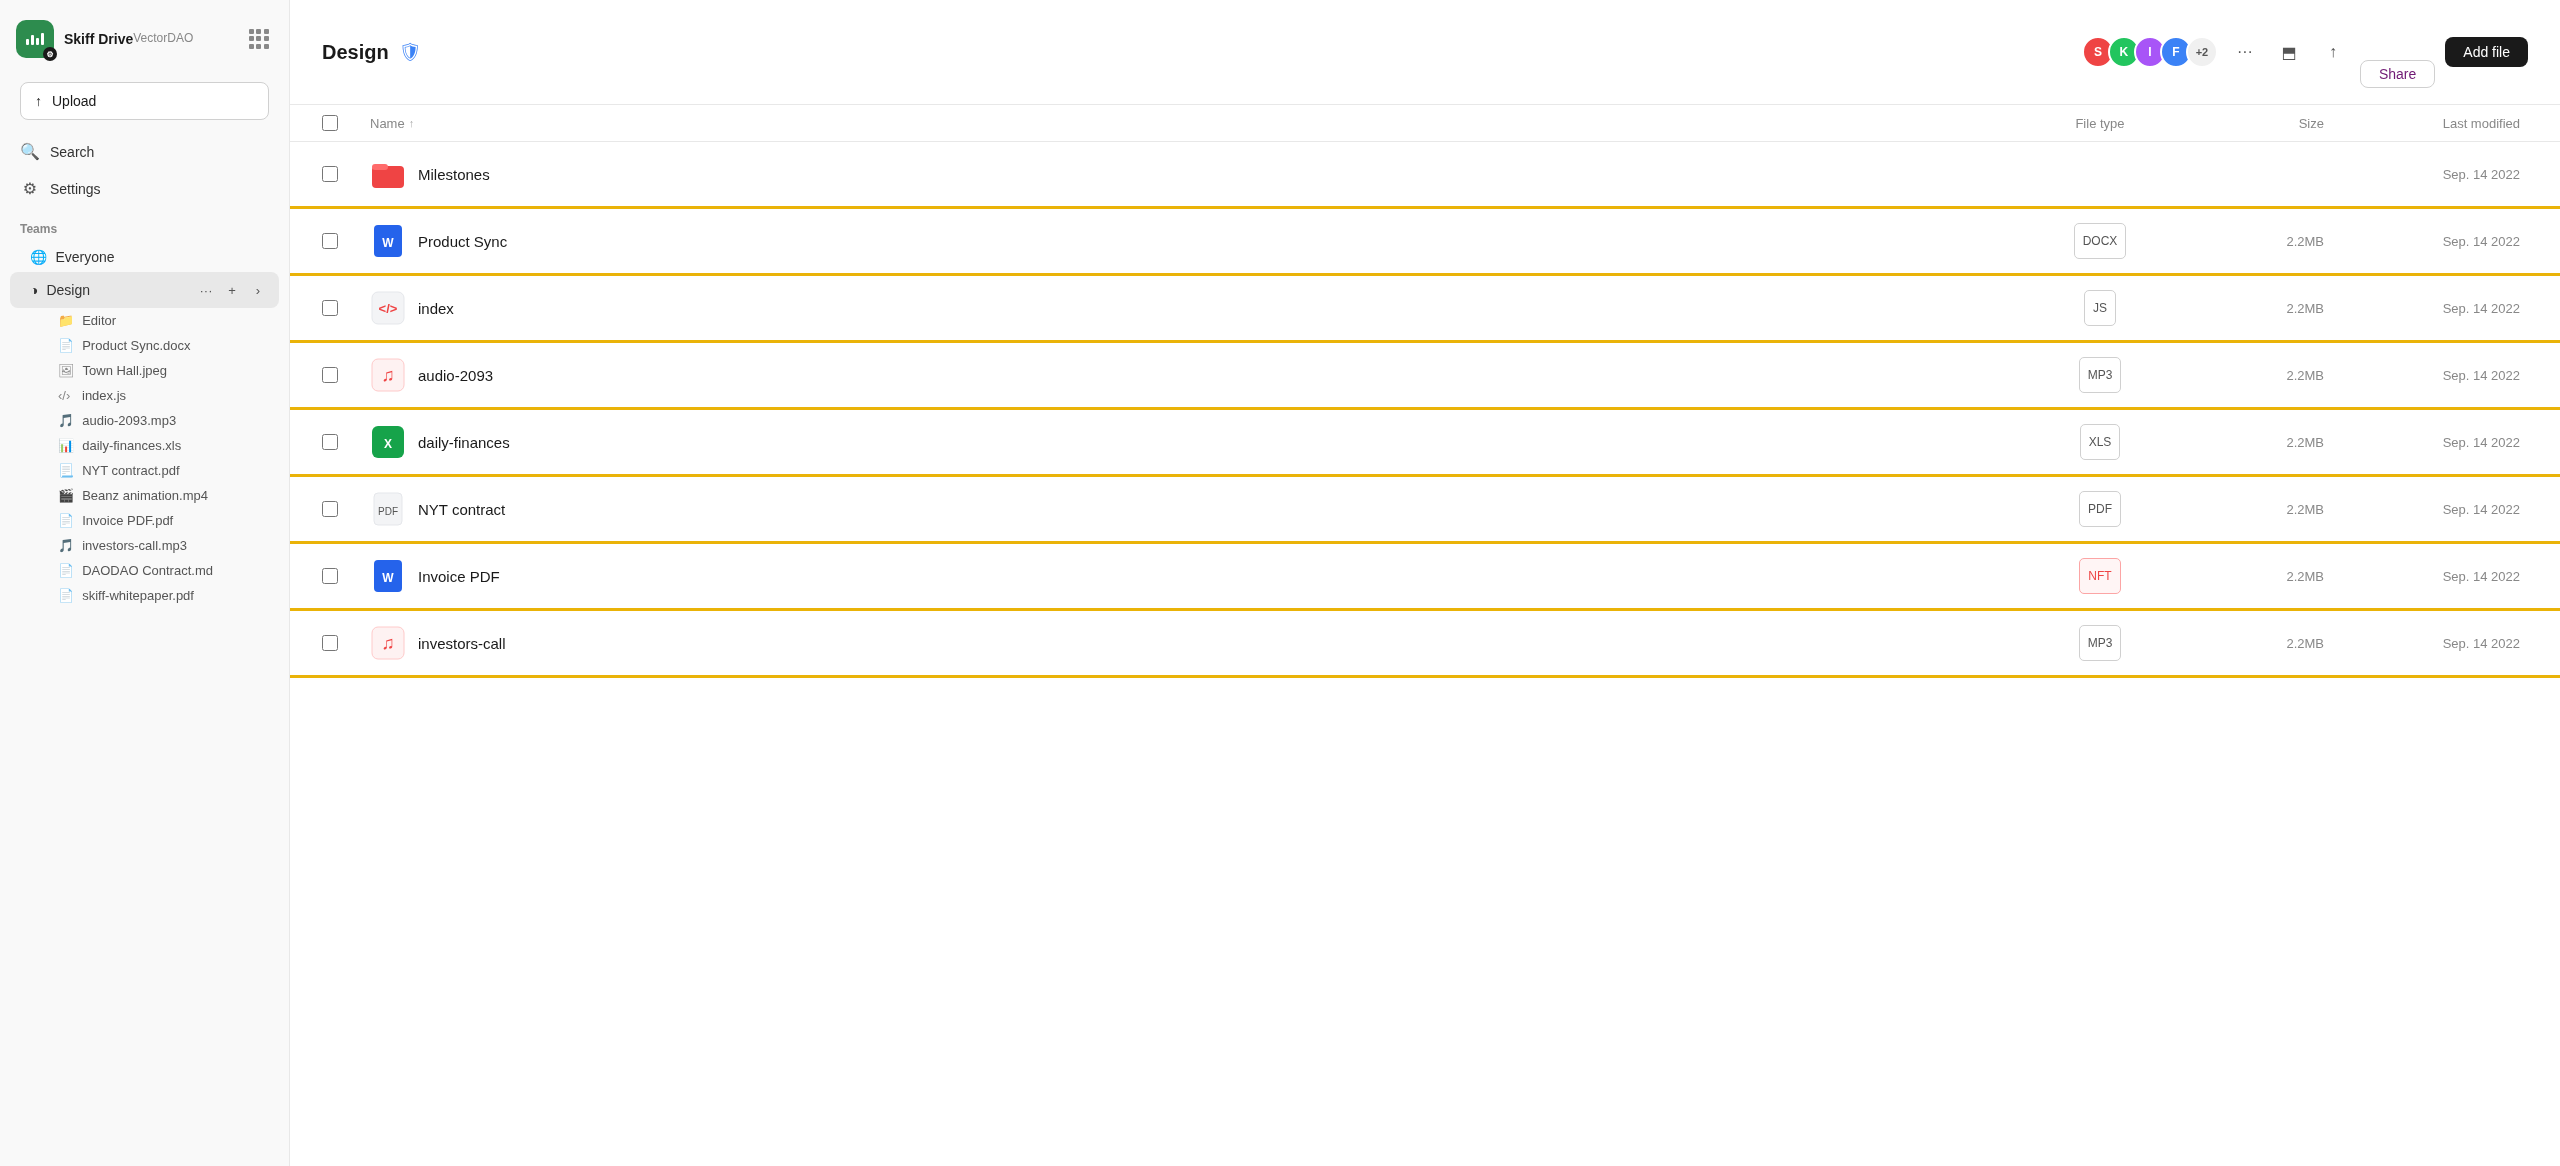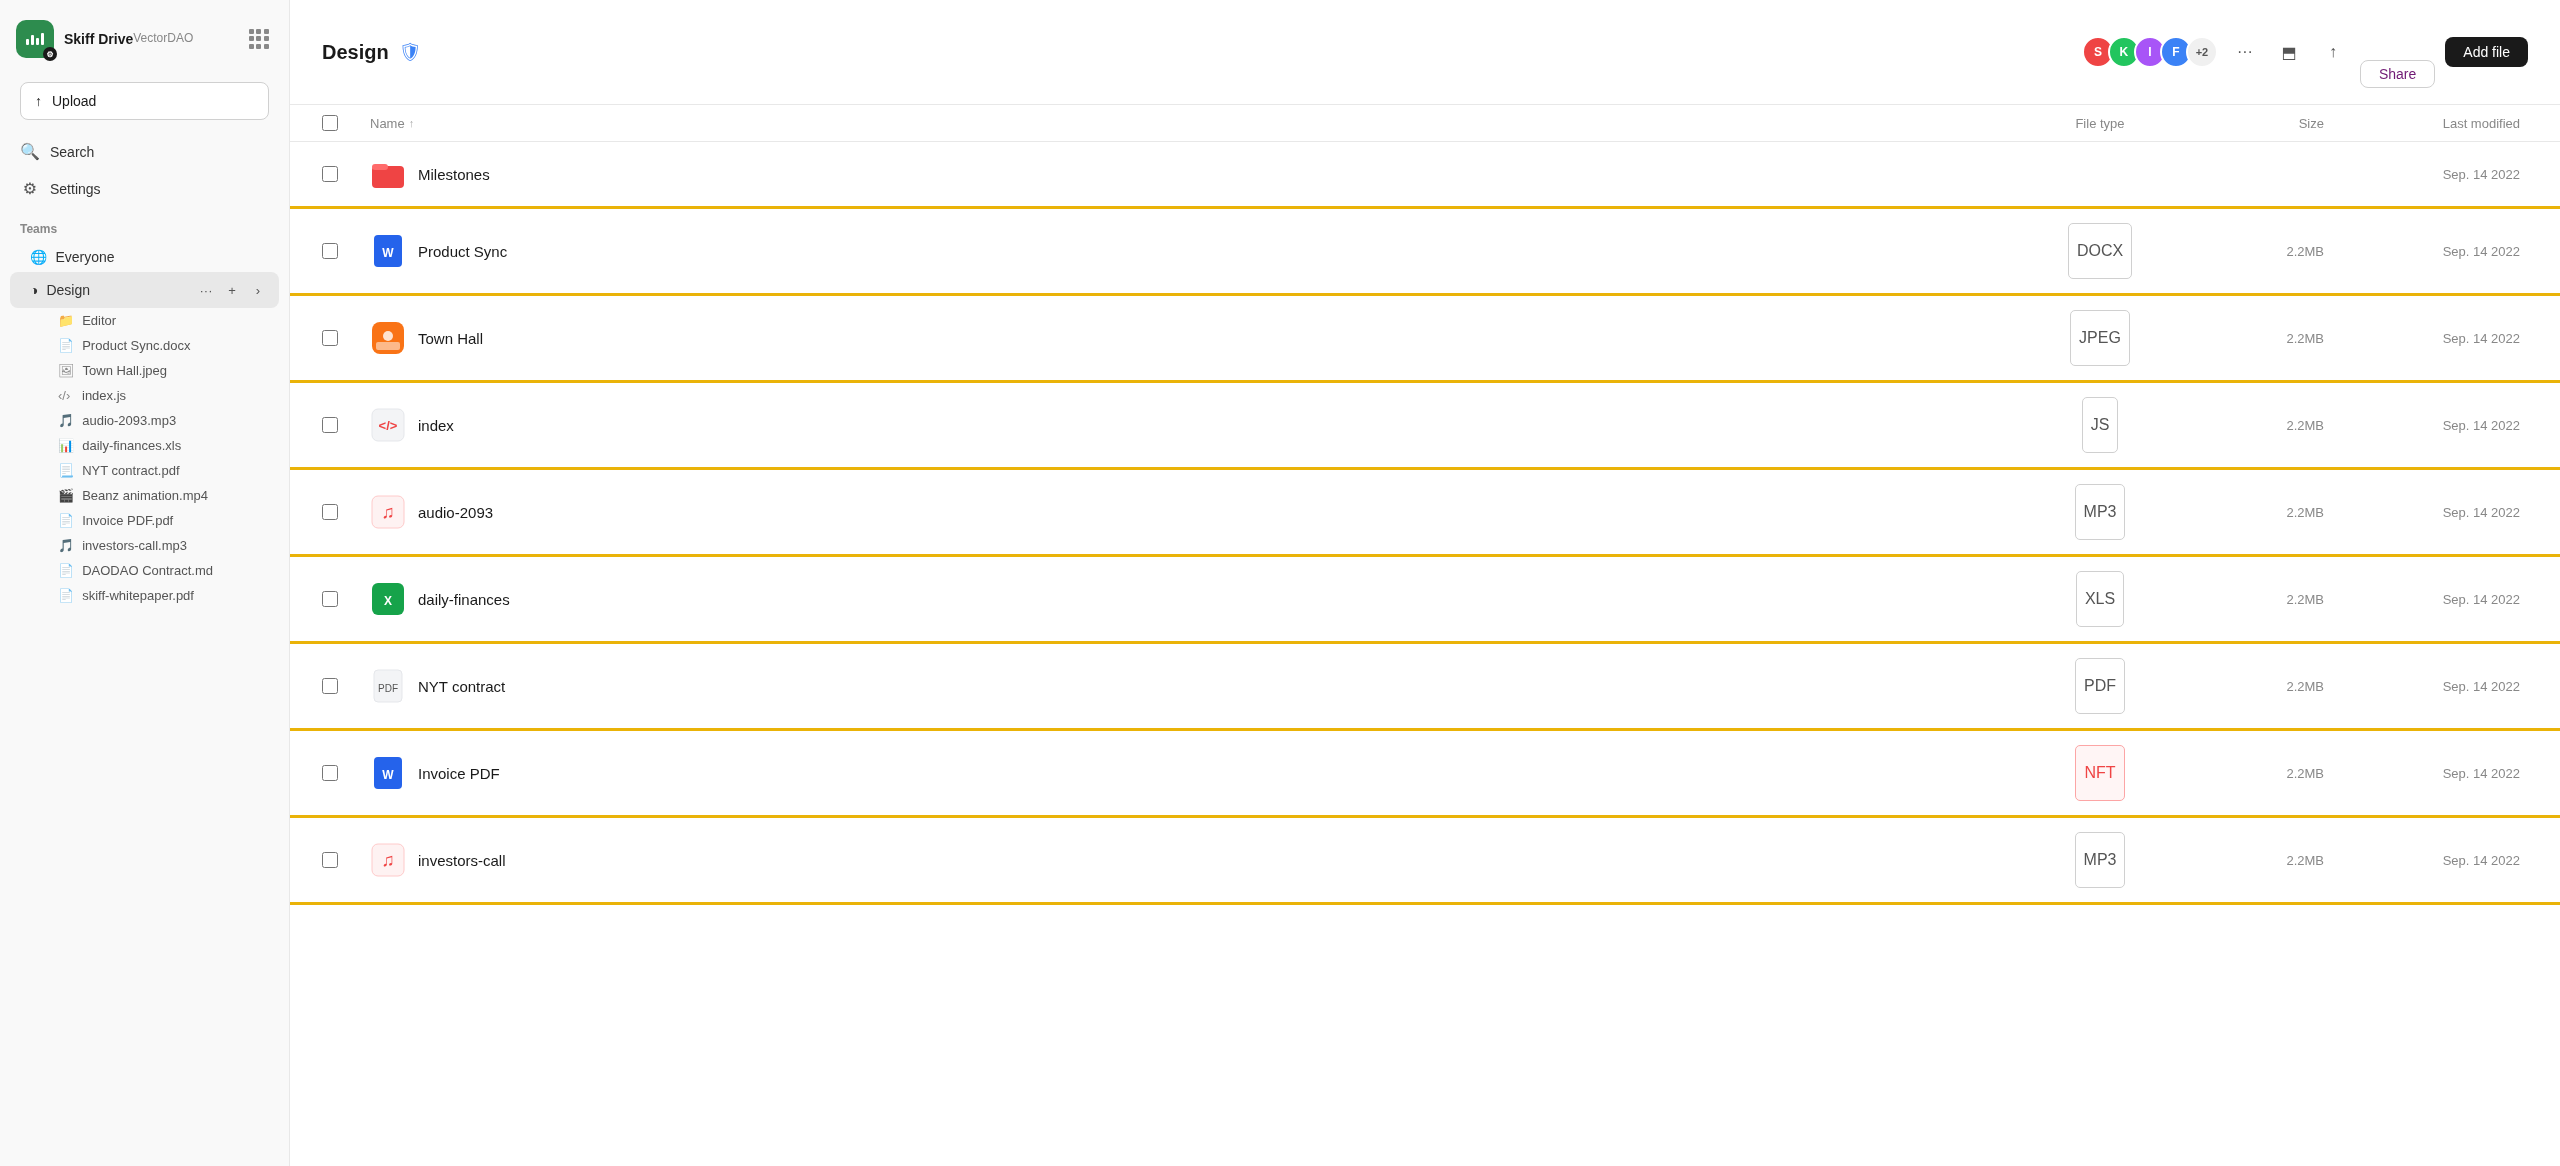--- a/index.html
+++ b/index.html
@@ -333,24 +333,24 @@
       flex-shrink: 0;
     }
     .file-name { font-size: 15px; color: #1a1a1a; font-weight: 400; }
 
     .file-table td.col-filetype { text-align: center; }
     .file-table td.col-size { text-align: right; color: #888; font-size: 13px; }
     .file-table td.col-modified { text-align: right; color: #888; font-size: 13px; padding-right: 40px; }
 
     .badge {
       display: inline-block;
-      padding: 18px 8px;
+      padding: 10px 8px;
       border: 1px solid #d0d0d0;
       border-radius: 5px;
-      font-size: 16px;
+      font-size: 12px;
       font-weight: 500;
       color: #555;
       background: #fff;
     }
     .badge.nft {
       border-color: #fca5a5;
       color: #ef4444;
       background: #fff5f5;
     }
 
@@ -589,44 +589,20 @@
           <tr>
     <td>
       <div class="checkbox-cell">
                 <input type="checkbox" style="">
               </div>
     </td>
     <td>
       <div class="td-name">
         <div class="file-thumb">
                   <svg width="36" height="36" viewBox="0 0 36 36">
-                    <rect x="2" y="2" width="32" height="32" rx="8" fill="#f97316"></rect>
-                    <circle cx="18" cy="16" r="5" fill="white" opacity="0.8"></circle>
-                    <rect x="6" y="22" width="24" height="8" rx="2" fill="white" opacity="0.5"></rect>
-                  </svg>
-                </div>
-        <span class="file-name">Town Hall</span>
-      </div>
-    </td>
-    <td class="col-filetype">
-      <span class="badge ">JPEG</span>
-    </td>
-    <td class="col-size">2.2MB</td>
-    <td class="col-modified">Sep. 14  2022</td>
-  </tr>
-          <tr>
-    <td>
-      <div class="checkbox-cell">
-                <input type="checkbox" style="">
-              </div>
-    </td>
-    <td>
-      <div class="td-name">
-        <div class="file-thumb">
-                  <svg width="36" height="36" viewBox="0 0 36 36">
                     <rect x="2" y="2" width="32" height="32" rx="6" fill="#f3f4f6" stroke="#e5e7eb"></rect>
                     <text x="18" y="23" text-anchor="middle" fill="#ef4444" font-size="13" font-weight="bold">&lt;/&gt;</text>
                   </svg>
                 </div>
         <span class="file-name">index</span>
       </div>
     </td>
     <td class="col-filetype">
       <span class="badge ">JS</span>
     </td>

